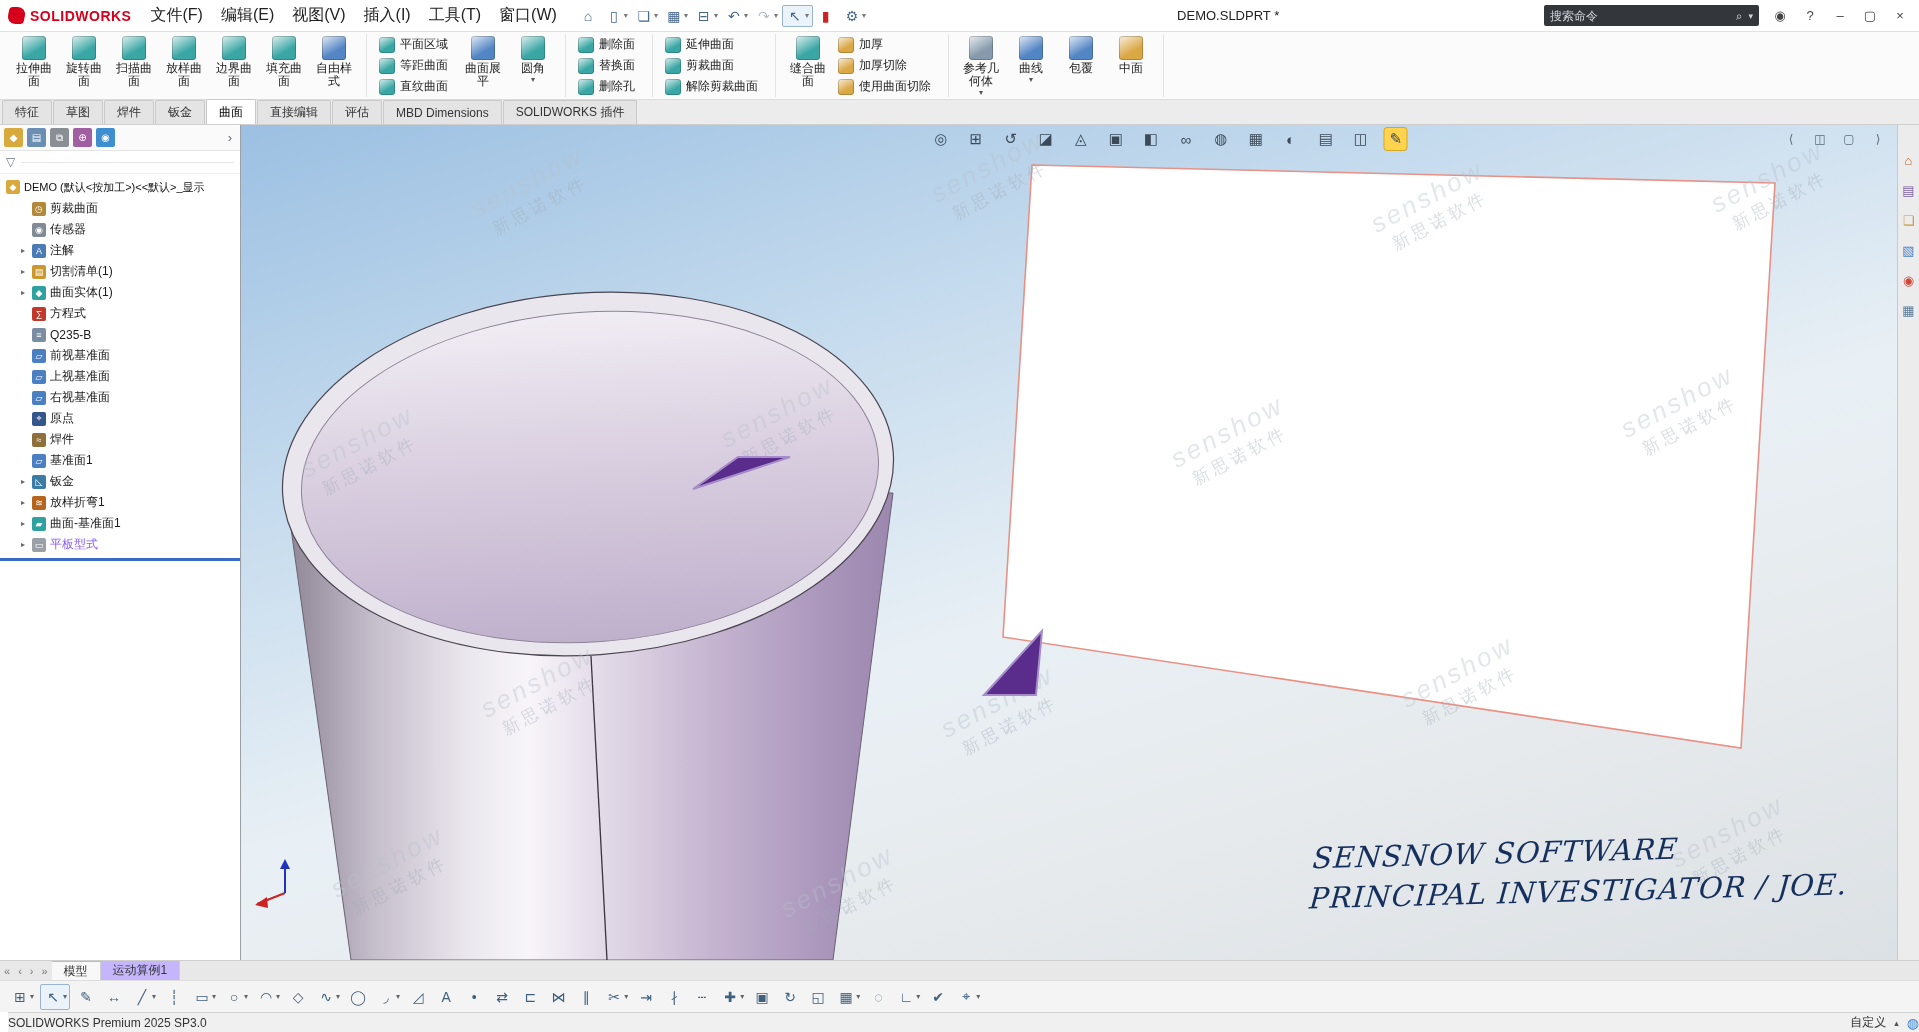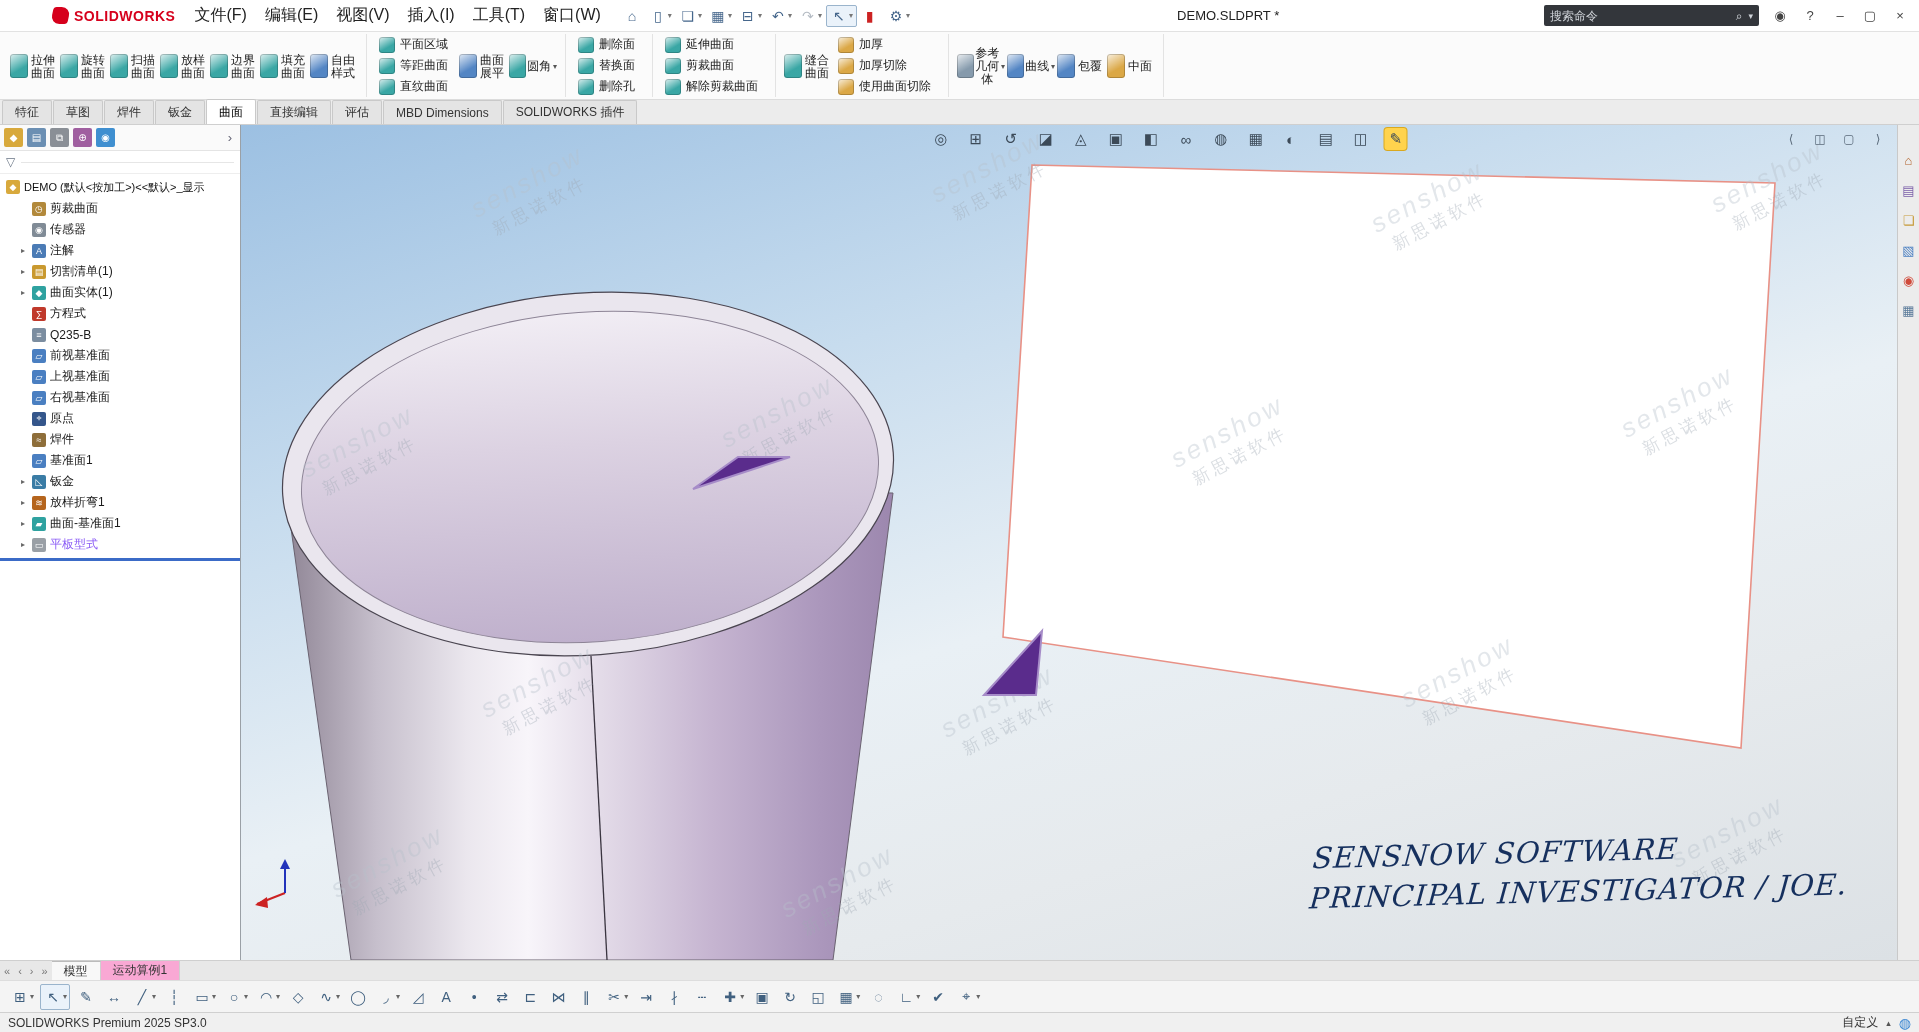--- a/index.html
+++ b/index.html
@@ -1,21 +1,21 @@
 <!DOCTYPE html>
 <html><head>
 <meta charset="utf-8">
 <style>
   * { margin:0; padding:0; box-sizing:border-box; }
   body { font-family:"Liberation Sans","DejaVu Sans",sans-serif; background:#888; -webkit-user-select:none; user-select:none; }
   .stage { position:relative; width:1919px; height:1032px; background:#fff; overflow:hidden; }
 
   
   .menubar { position:absolute; top:0; left:0; right:0; height:32px; background:#fff; border-bottom:1px solid #e2e2e2; display:flex; align-items:center; z-index:40; }
-  .logo { display:flex; align-items:center; gap:5px; padding:0 10px 0 8px;margin-left:44px; }
+  .logo { display:flex; align-items:center; gap:5px; padding:0 10px 0 8px; }
   .logo-swoosh { width:17px; height:17px; background:#d6001c; border-radius:3px 9px 3px 9px; transform:skewX(-12deg); }
   .logo-text { color:#d6001c; font-weight:bold; font-size:14px; letter-spacing:.5px; }
   .menus { display:flex; height:100%; }
   .menu-item { display:flex; align-items:center; padding:0 9px; font-size:16px; color:#222; cursor:default; }
   .qa-wrap { display:flex; align-items:center; margin-left:10px; gap:1px; }
   .qa { display:flex; align-items:center; padding:2px 3px; border-radius:2px; }
   .qa .g { font-size:14px; color:#46678c; width:18px; text-align:center; }
   .qa .arrow { font-size:8px; color:#777; margin-left:1px; }
   .qa.dim .g { color:#b5bcc4; }
   .qa.boxed { border:1px solid #9ab4cc; background:#eaf2fa; }
@@ -29,21 +29,21 @@
   .searchbox .scaret { font-size:9px; }
   .winctl { display:flex; align-items:center; }
   .wbtn { width:30px; height:28px; display:flex; align-items:center; justify-content:center; font-size:13px; color:#444; }
 
   
   .ribbon { position:absolute; top:32px; left:0; right:0; height:68px; background:#fbfbfb; border-bottom:1px solid #dcdcdc; display:flex; align-items:stretch; padding:2px 2px; z-index:30; }
   .rgroup { display:grid; grid-auto-flow:column; grid-template-rows:repeat(3,21px); align-content:start; column-gap:2px; padding:0 8px; border-right:1px solid #e3e3e3; }
   .rb { cursor:default; border-radius:2px; }
   .rb.small { display:flex; align-items:center; gap:5px; font-size:12px; color:#1d1d1d; padding:0 4px; white-space:nowrap; }
   .rb.small .ric { width:16px; height:16px; flex:0 0 16px; }
-  .rb.big { grid-row:1/-1; width:48px; display:flex; flex-direction:row; align-items:center; font-size:12px; line-height:13px; color:#1d1d1d; text-align:center; padding-top:2px; }
+  .rb.big { grid-row:1/-1; width:48px; display:flex; flex-direction:column; align-items:center; font-size:12px; line-height:13px; color:#1d1d1d; text-align:center; padding-top:2px; }
   .rb.big .ric { width:24px; height:24px; margin-bottom:2px; }
   .rb.big .rlb { width:40px; }
   .ric { border-radius:3px; background-color:#6aa; background-image:linear-gradient(150deg, rgba(255,255,255,.85), rgba(255,255,255,.05) 62%); box-shadow:inset 0 0 0 1px rgba(0,0,0,.20); }
   .rb .arrow { font-size:8px; color:#555; line-height:9px; }
 
   
   .tabsrow { position:absolute; top:100px; left:0; right:0; height:25px; background:#ececec; border-bottom:1px solid #cfcfcf; display:flex; align-items:flex-end; padding-left:2px; z-index:30; }
   .tab { display:flex; align-items:center; height:24px; padding:0 12px; font-size:12px; color:#333; background:#e4e4e4; border:1px solid #c9c9c9; border-bottom:none; margin-right:1px; border-radius:2px 2px 0 0; }
   .tab.active { background:#fff; color:#000; height:25px; position:relative; z-index:2; }
 
@@ -81,28 +81,28 @@
   .panectl { position:absolute; z-index:15; top:3px; right:8px; display:flex; gap:7px; }
   .panectl .vt { font-size:12px; color:#5a6a7a; }
 
   
   .taskpane { position:absolute; top:125px; right:0; width:22px; bottom:72px; background:#ececec; border-left:1px solid #c9c9c9; display:flex; flex-direction:column; align-items:center; padding-top:28px; gap:15px; z-index:20; }
   .tp { font-size:13px; }
 
   
   .modeltabs { position:absolute; left:0; right:0; bottom:52px; height:20px; background:#e8e8e8; border-top:1px solid #cfcfcf; display:flex; align-items:center; font-size:12px; z-index:20; }
   .mnav { color:#777; font-size:11px; padding:0 4px; }
-  .mtab { height:19px; display:flex; align-items:center; padding:0 12px; border-right:1px solid #cfcfcf; color:#333; background:#f9a8d4; }
+  .mtab { height:19px; display:flex; align-items:center; padding:0 12px; border-right:1px solid #cfcfcf; color:#333; background:#c4b5fd; }
   .mtab.active { background:#f8f8f8; border-top:1px solid #bbb; }
   .sketchbar { position:absolute; left:0; right:0; bottom:20px; height:32px; background:#f4f4f4; border-top:1px solid #ddd; display:flex; align-items:center; gap:4px; padding:0 8px; z-index:20; }
   .sk { display:flex; align-items:center; padding:2px 2px; border-radius:2px; }
   .sk .g { width:20px; height:20px; display:flex; align-items:center; justify-content:center; font-size:14px; color:#40607f; }
   .sk .arrow { font-size:8px; color:#666; }
   .sk.boxed { border:1px solid #9ab4cc; background:#eaf2fa; }
-  .statusbar { position:absolute; left:0; right:0; bottom:0; height:20px; background:#f0f0f0; border-top:1px solid #d0d0d0; display:flex; align-items:center; font-size:12px; color:#333; padding:0 8px; z-index:20; }
+  .statusbar { position:absolute; left:8px; right:0; bottom:0; height:20px; background:#f0f0f0; border-top:1px solid #d0d0d0; display:flex; align-items:center; font-size:12px; color:#333; padding:0 0; z-index:20; }
   .sb-right { margin-left:auto; display:flex; align-items:center; gap:8px; }
   .sb-caret { font-size:9px; color:#555; }
   .sb-globe { color:#2e7fd0; font-size:14px; }
 </style>
 </head>
 <body>
 
 <div class="stage">
 
   <div class="menubar">

